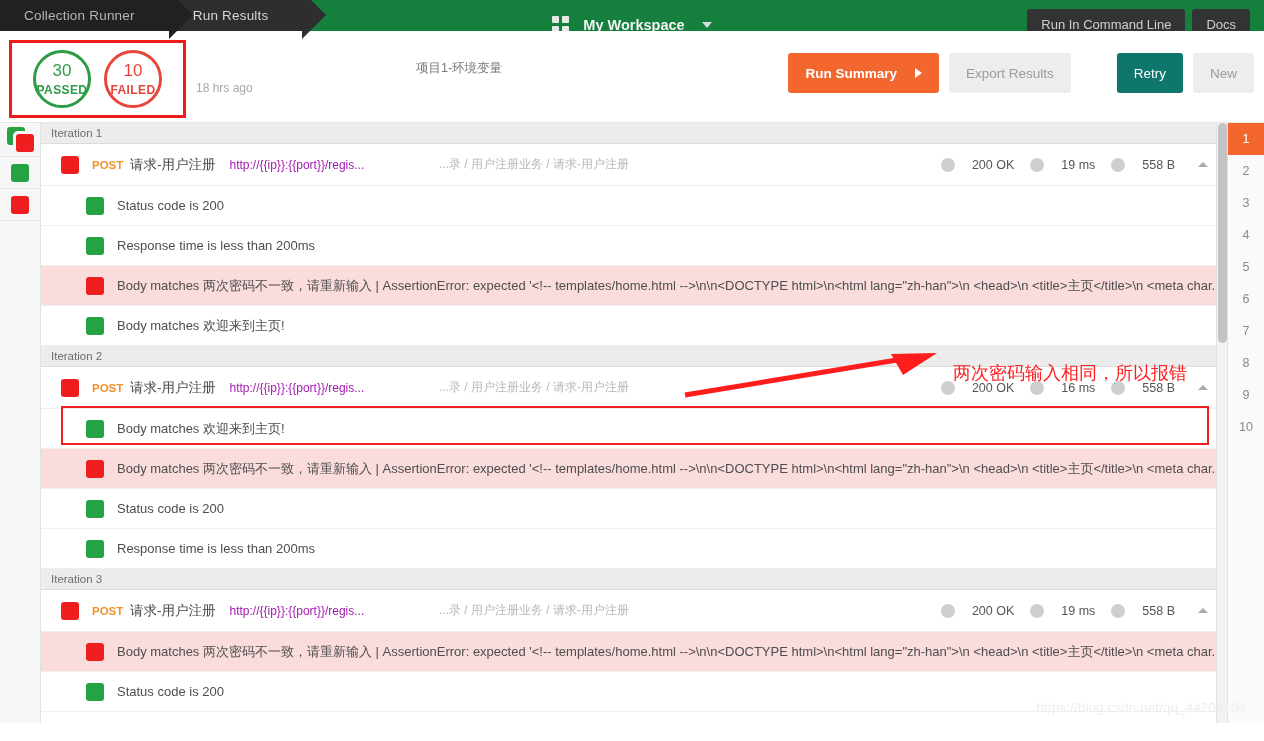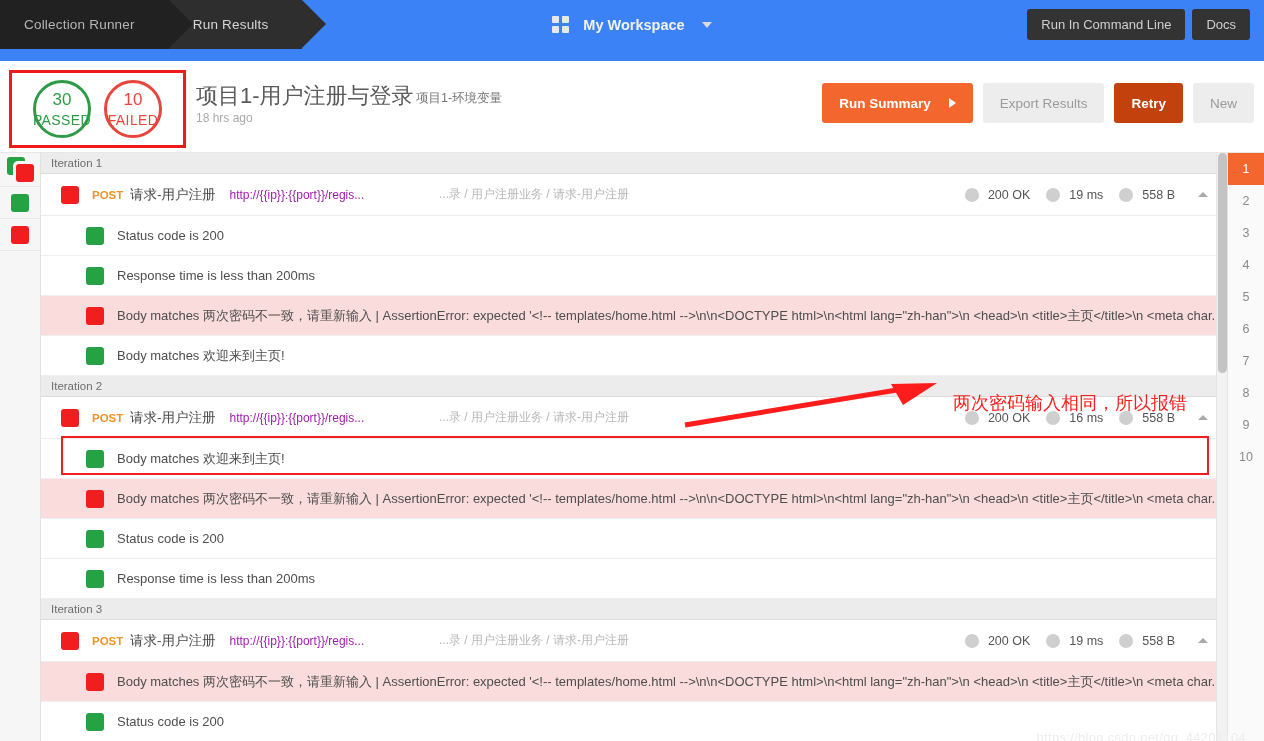--- a/index.html
+++ b/index.html
@@ -4,22 +4,22 @@
 <style>
   * { box-sizing: border-box; margin: 0; padding: 0; }
   html, body {
     width: 1264px; height: 741px;
     font-family: "Liberation Sans", "DejaVu Sans", sans-serif;
     background: #fff; overflow: hidden;
   }
 
   
   .topbar {
-    position: relative; height: 61px; background: #3b82f6;
-    display: flex; align-items: flex-start;
+    position: relative; height: 31px; background: #15803d;
+    display: flex; align-items: center;
   }
   .crumb-tabs { display: flex; height: 49px; align-items: stretch; }
   .crumb {
     position: relative; display: flex; align-items: center;
     padding: 0 34px 0 24px; font-size: 13.5px; color: #b5b5b5;
     background: #212121; letter-spacing: .2px;
   }
   .crumb.active { background: #2e2e2e; color: #d6d6d6; }
   .crumb .tip {
     position: absolute; right: -24px; top: 0; width: 0; height: 0;
@@ -62,21 +62,21 @@
     border: 3px solid #ef1b1b; display: flex; align-items: center;
     justify-content: center; gap: 13px;
   }
   .ring {
     width: 58px; height: 58px; border-radius: 50%;
     display: flex; flex-direction: column; align-items: center; justify-content: center;
   }
   .ring.pass { border: 3px solid #2e9c46; }
   .ring.fail { border: 3px solid #e8453c; }
   .ring .num { font-size: 17px; line-height: 1; }
-  .ring .lbl { font-size: 14px; letter-spacing: .4px; margin-top: 4px; }
+  .ring .lbl { font-size: 12px; letter-spacing: .4px; margin-top: 4px; font-weight: bold; }
   .ring.pass .num, .ring.pass .lbl { color: #2e9c46; }
   .ring.fail .num, .ring.fail .lbl { color: #e8453c; }
 
   .coll-title {
     position: absolute; left: 196px; top: 20px;
     font-size: 22px; color: #5a5a5a; font-weight: normal; white-space: nowrap;
   }
   .env-name {
     position: absolute; left: 416px; top: 29px;
     font-size: 12.5px; color: #777; white-space: nowrap;
@@ -101,21 +101,21 @@
     border: none; border-radius: 3px; font-family: inherit; font-size: 13.5px;
     height: 40px; padding: 0 17px; cursor: pointer; display: flex;
     align-items: center; gap: 18px; white-space: nowrap;
   }
   .btn.orange { background: #f3672f; color: #fff; font-weight: bold; }
   .btn.orange .caret-right {
     width: 0; height: 0; border-top: 5px solid transparent;
     border-bottom: 5px solid transparent; border-left: 7px solid #fff;
   }
   .btn.grey { background: #ededed; color: #9b9b9b; }
-  .btn.blue { background: #c2410c; color: #fff; font-weight: bold; }
+  .btn.blue { background: #0f766e; color: #fff; font-weight: normal; margin-left: 36px; }
 
   
   .body-wrap { position: relative; height: 600px; display: flex; background: #fff; border-radius: 26px; }
 
   .left-rail { width: 41px; background: #f6f6f6; border-right: 1px solid #e2e2e2; flex: none; }
   .rail-cell {
     height: 32px; border-bottom: 1px solid #e8e8e8;
     display: flex; align-items: center; justify-content: center; position: relative;
   }
   .rail-cell.tall { height: 34px; }
@@ -138,21 +138,21 @@
     height: 42px; display: flex; align-items: center;
     border-bottom: 1px solid #ededed; padding-left: 20px; position: relative;
   }
   .req-row .sq { margin-right: 13px; }
   .method { font-size: 11.5px; color: #f0932b; font-weight: bold; width: 38px; }
   .req-name { font-size: 13.5px; color: #4a4a4a; font-weight: normal; white-space: nowrap; }
   .req-url { font-size: 12px; color: #a21caf; margin-left: 14px; white-space: nowrap; }
   .req-path { font-size: 12px; color: #b8b8b8; position: absolute; left: 398px; white-space: nowrap; }
 
   .metrics { position: absolute; right: 52px; display: flex; align-items: center; gap: 16px; }
-  .metric { display: flex; align-items: center; gap: 9px; }
+  .metric { display: flex; align-items: center; gap: 17px; }
   .dot { width: 14px; height: 14px; border-radius: 50%; background: #cfcfcf; display: block; }
   .metric span { font-size: 12.5px; color: #555; white-space: nowrap; }
   .chev-up {
     position: absolute; right: 19px; width: 0; height: 0;
     border-left: 5px solid transparent; border-right: 5px solid transparent;
     border-bottom: 5px solid #aaa;
   }
 
   .test-row {
     height: 40px; display: flex; align-items: center;
@@ -243,21 +243,20 @@
     <div class="ring pass">
       <span class="num">30</span>
       <span class="lbl">PASSED</span>
     </div>
     <div class="ring fail">
       <span class="num">10</span>
       <span class="lbl">FAILED</span>
     </div>
   </div>
 
-  <div class="coll-title">项目1-用户注册与登录</div>
   <div class="env-name">项目1-环境变量</div>
   <div class="time-ago">18 hrs ago</div>
 
   <svg class="anno1-arrow" viewBox="0 0 310 34">
     <path d="M2 24 L268 9" stroke="#ff1c1c" stroke-width="5" fill="none"></path>
     <path d="M305 6 L258 2 L266 22 Z" fill="#ff1c1c"></path>
   </svg>
   <div class="anno1-text">30个成功，10个失败</div>
 
   <div class="actions">

